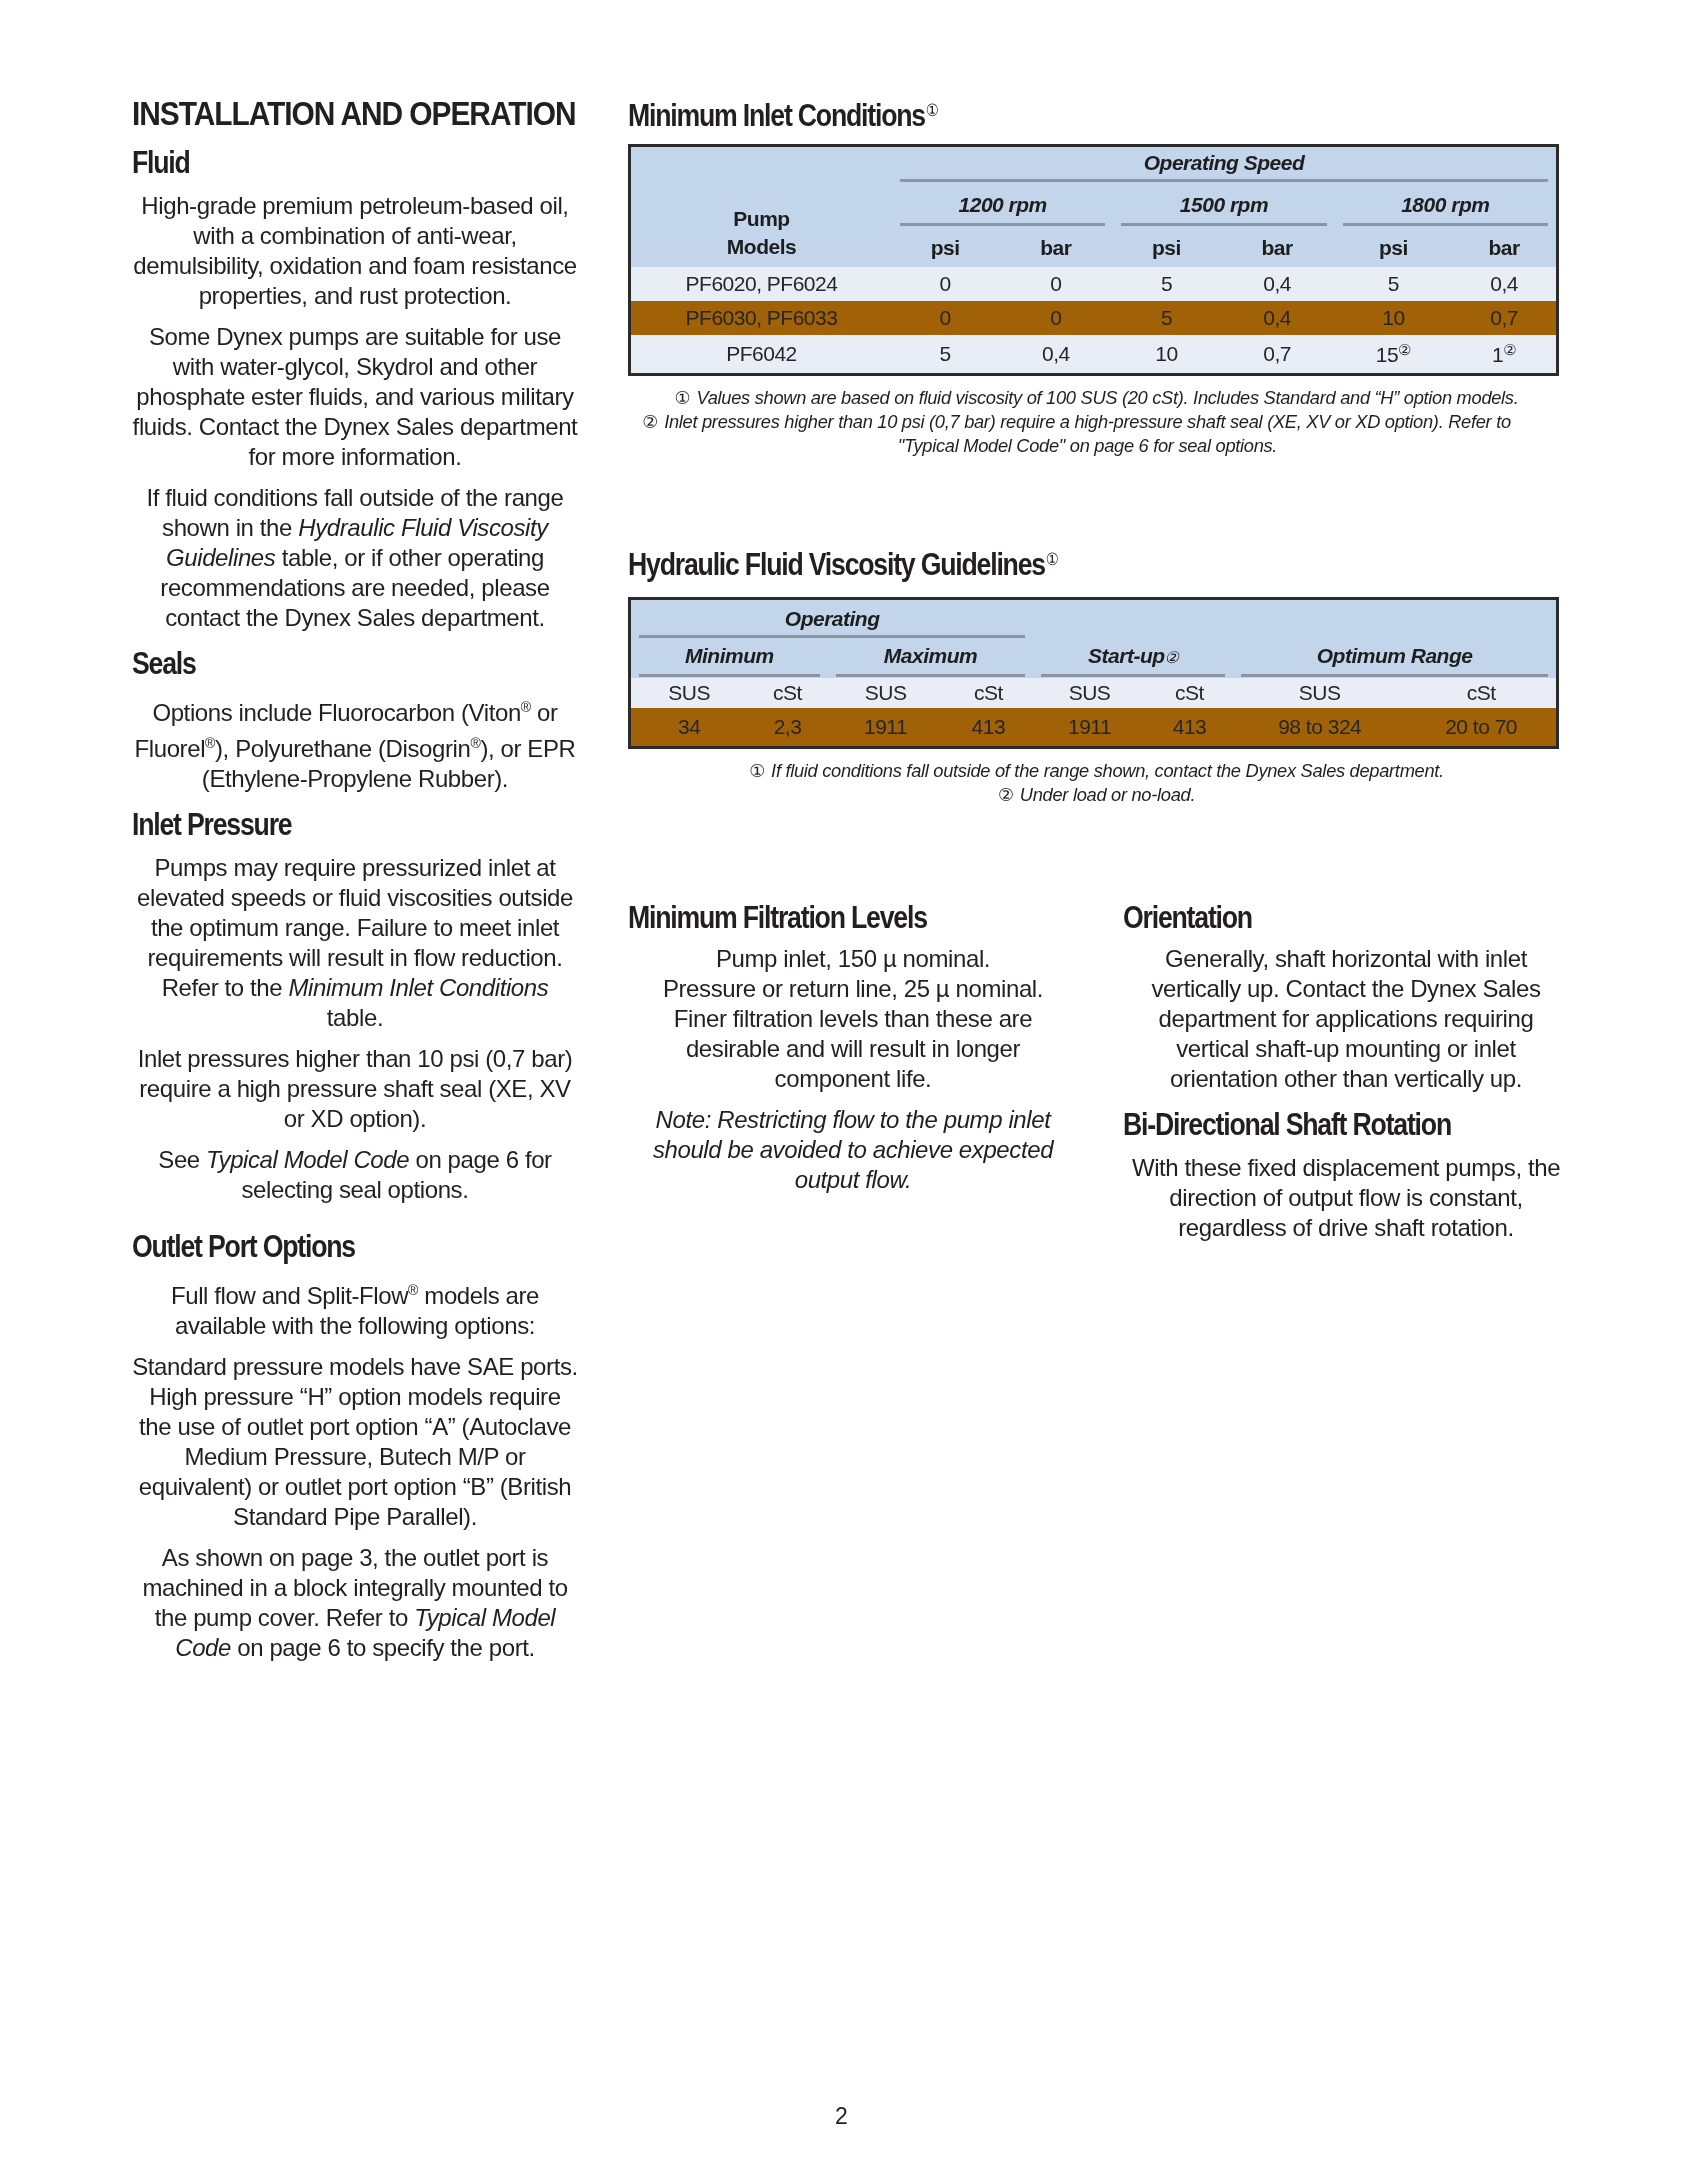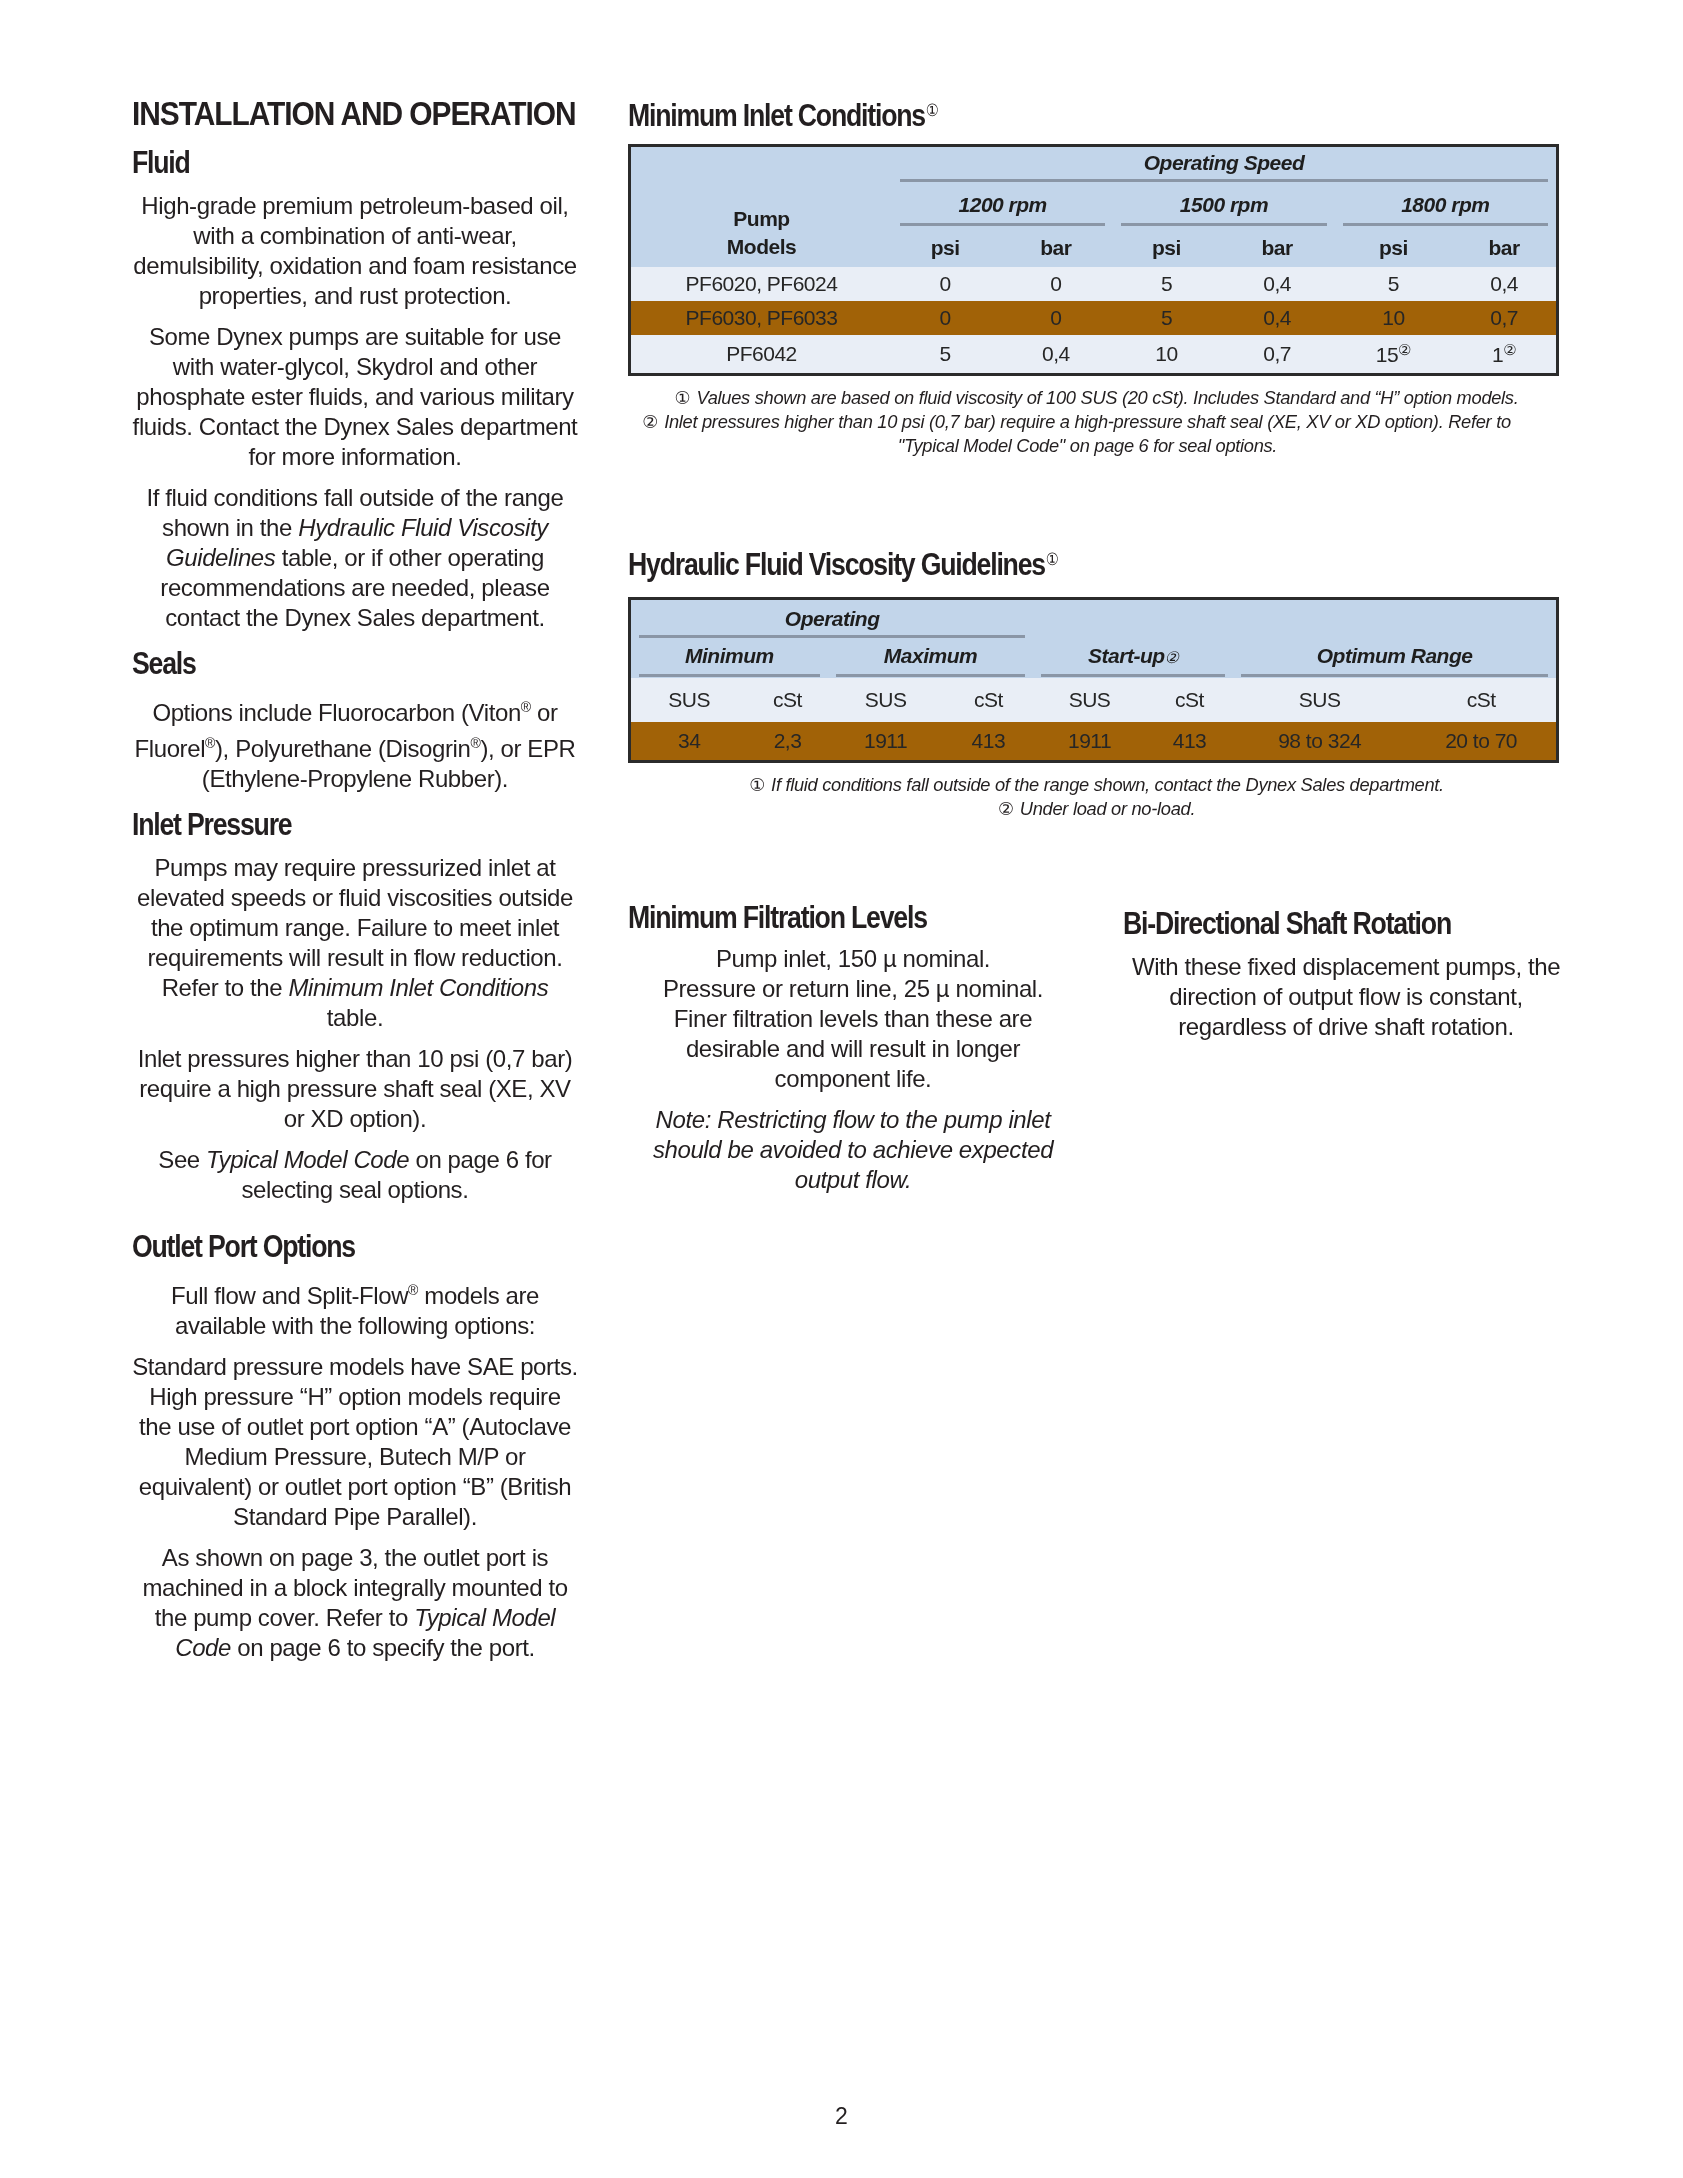--- a/index.html
+++ b/index.html
@@ -162,21 +162,21 @@
         <th colspan="2" style="padding:0 8px">
               <div class="hdr-line" style="padding:4px 0 6px">Maximum</div>
             </th>
         <th colspan="2" style="padding:0 8px">
               <div class="hdr-line" style="padding:4px 0 6px"><span>Start-up</span><span style="font-weight:normal;font-size:16px">②</span></div>
             </th>
         <th colspan="2" style="padding:0 8px">
               <div class="hdr-line" style="padding:4px 0 6px">Optimum Range</div>
             </th>
       </tr>
-      <tr class="row-light" style="height:44px">
+      <tr class="row-light" style="height:30px">
         <td>SUS</td>
         <td>cSt</td>
         <td>SUS</td>
         <td>cSt</td>
         <td>SUS</td>
         <td>cSt</td>
         <td>SUS</td>
         <td>cSt</td>
       </tr>
       <tr class="row-dark" style="height:38px">
@@ -202,20 +202,24 @@
   <h2 style="margin-bottom:6px">Minimum Filtration Levels</h2>
   <p>
     <span>Pump inlet, 150 µ nominal.</span><br>
     <span>Pressure or return line, 25 µ nominal.</span><br>
     <span>Finer filtration levels than these are desirable and will result in longer component life.</span>
   </p>
   <p><em>Note: Restricting flow to the pump inlet should be avoided to achieve expected output flow.</em></p>
 </div>
 
 <div style="position:absolute; left:1123px; top:898px; width:446px;">
+  <section>
+    <h2 style="margin-bottom:6px">Orientation</h2>
+    <p>Generally, shaft horizontal with inlet vertically up. Contact the Dynex Sales department for applications requiring vertical shaft-up mounting or inlet orientation other than vertically up.</p>
+  </section>
   <section style="margin-top:6px">
     <h2 style="margin-bottom:8px">Bi-Directional Shaft Rotation</h2>
     <p>With these fixed displacement pumps, the direction of output flow is constant, regardless of drive shaft rotation.</p>
   </section>
 </div>
 
 <div class="page-num">2</div>
 
 
 </body></html>

